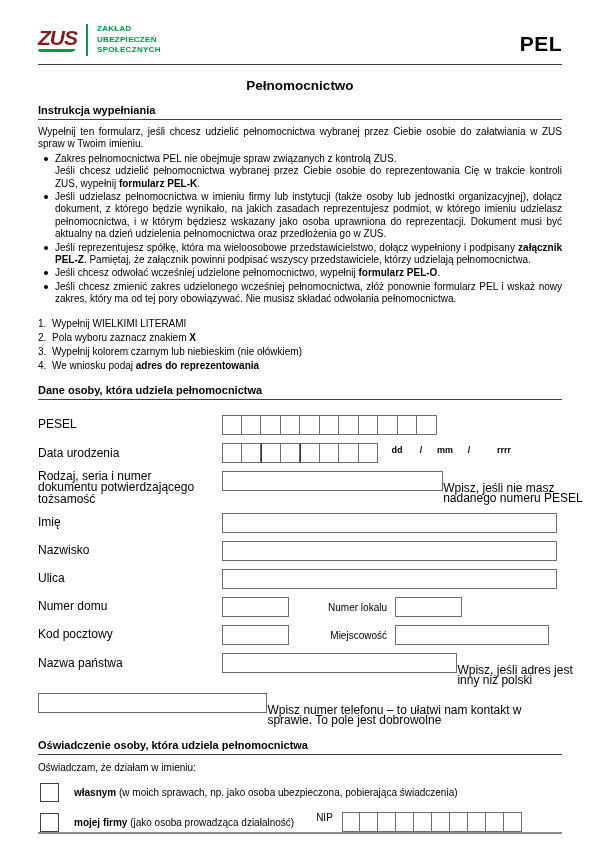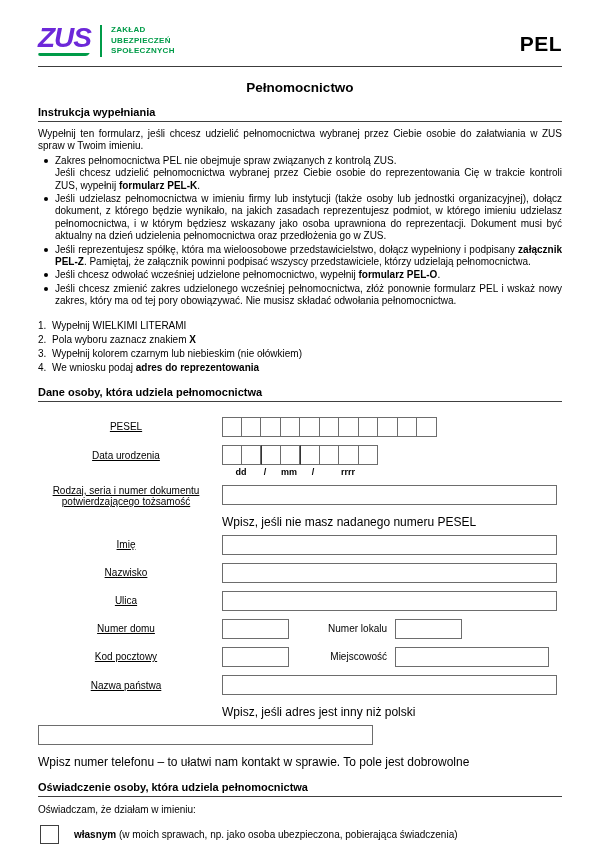--- a/index.html
+++ b/index.html
@@ -6,22 +6,22 @@
   html,body { background:#e8e8e8; }
   body { font-family:"Liberation Sans","DejaVu Sans",sans-serif; color:#000; }
   .page {
     width:600px; height:849px; background:#fff; margin:0 auto;
     padding:24px 38px 22px 38px;
     display:flex; flex-direction:column; overflow:hidden;
   }
   
   .hdr { display:flex; align-items:flex-start; justify-content:space-between; }
   .logo-wrap { display:flex; align-items:center; gap:9px; }
-  .zus-mark { position:relative; color:#6d28d9; font-weight:bold; font-style:italic;
-              font-size:28px; line-height:1; padding-bottom:6px; letter-spacing:-1px; }
+  .zus-mark { position:relative; color:#7f1d1d; font-weight:bold; font-style:italic;
+              font-size:21px; line-height:1; padding-bottom:6px; letter-spacing:-1px; }
   .zus-swoosh { position:absolute; left:0; right:2px; bottom:2px; height:3px;
                 background:#009b48; border-radius:0 0 3px 3px; transform:skewX(-25deg); }
   .logo-div { width:2px; height:32px; background:#009b48; }
   .org-name { color:#009b48; font-weight:bold; font-size:8px; line-height:1.3; letter-spacing:.3px; }
   .form-code { font-size:21px; font-weight:bold; letter-spacing:.5px; margin-top:8px; }
   .hdr-rule { border:none; border-top:1.6px solid #3c3c3c; margin-top:8px; }
   .form-title { text-align:center; font-weight:bold; font-size:13.5px; margin:13px 0 11px 0; }
   
   .sec-head { font-weight:bold; font-size:11px; padding-bottom:3px;
               border-bottom:1.4px solid #404040; margin-top:8px; }
@@ -30,22 +30,22 @@
   .b-item { display:flex; margin-top:1px; }
   .b-dot { width:4px; height:4px; border-radius:50%; background:#000; margin:4px 7px 0 6px; flex:none; }
   .b-text { flex:1; font-size:10px; line-height:12.4px; text-align:justify; }
   .nlist { margin-top:10px; }
   .n-item { display:flex; font-size:10px; line-height:12px; margin-top:2px; }
   .n-num { width:14px; flex:none; }
   
   .form-block { margin-top:7px; }
   .frow { display:flex; align-items:center; margin-top:8px; }
   .frow.top { align-items:flex-start; }
-  .flabel { width:184px; flex:none; text-align:center; padding-right:8px; font-size:10px; line-height:11.5px;text-decoration:underline; }
-  .fctl { display:flex; flex-direction:column; }
+  .flabel { width:184px; flex:none; text-align:left; padding-right:8px; font-size:12px; line-height:11.5px; }
+  .fctl { display:flex; }
   .tinput { width:335px; height:20px; border:1px solid #6d6d6d; background:#fff; }
   .tinput.w67 { width:67px; } .tinput.w154 { width:154px; }
   .hint { font-size:12px; line-height:10px; margin-top:12px; color:#000; }
   .cells { display:flex; }
   .cell { width:19.5px; height:20px; border:1px solid #6d6d6d; background:#fff; }
   .cells .cell + .cell { border-left:none; }
   .cells-date .cell:nth-child(3), .cells-date .cell:nth-child(5) { border-left:1.8px solid #333; }
   .cells-nip .cell { width:18px; }
   .date-sub { display:flex; font-size:9px; font-weight:bold; margin-top:2px; width:156px; }
   .date-sub .d2 { width:38px; text-align:center; }

